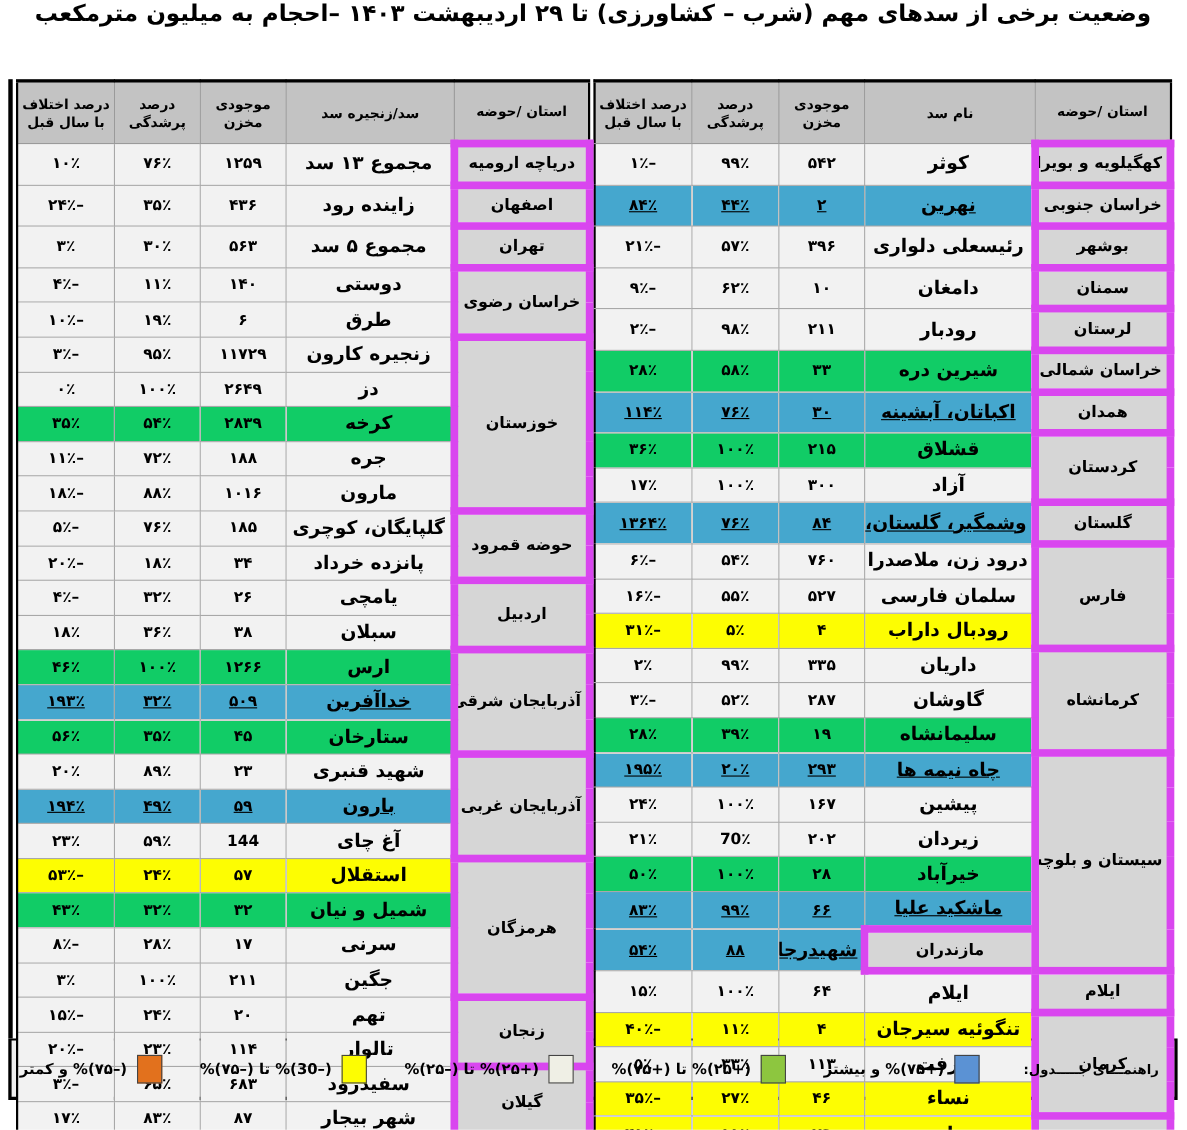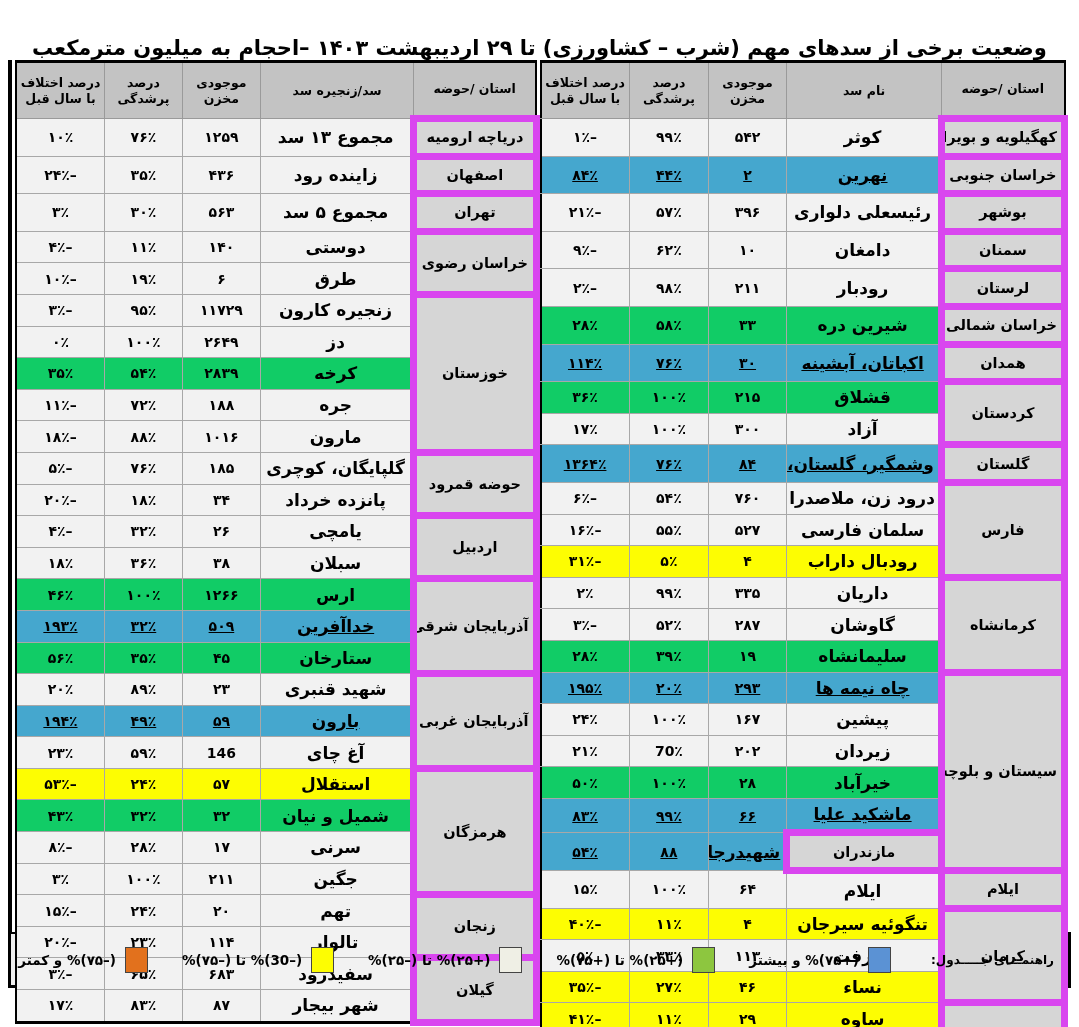--- a/index.html
+++ b/index.html
@@ -14,23 +14,23 @@
     overflow: hidden;
   }
   .page {
     position: relative;
     width: 1079px;
     height: 1027px;
     background: #ffffff;
     box-sizing: border-box;
   }
   .title-bar {
-    height: 60px;
+    height: 72px;
     display: flex;
-    align-items: flex-end;
+    align-items: flex-start;
     justify-content: center;
     padding: 0 20px;
     box-sizing: border-box;
   }
   .title-text {
     font-size: 21px;
     font-weight: bold;
     color: #000000;
     text-align: center;
     letter-spacing: -0.2px;
@@ -515,21 +515,21 @@
               <td class="hl-beige">۲۰٪</td>
             </tr>
             <tr>
               <td class="name hl-blue">بارون</td>
               <td class="hl-blue">۵۹</td>
               <td class="hl-blue">۴۹٪</td>
               <td class="hl-blue">۱۹۴٪</td>
             </tr>
             <tr>
               <td class="name hl-beige">آغ چای</td>
-              <td class="hl-beige">146</td>
+              <td class="hl-beige">144</td>
               <td class="hl-beige">۵۹٪</td>
               <td class="hl-beige">۲۳٪</td>
             </tr>
             <tr>
               <td class="prov" rowspan="4">هرمزگان</td>
               <td class="name hl-yellow">استقلال</td>
               <td class="hl-yellow">۵۷</td>
               <td class="hl-yellow">۲۴٪</td>
               <td class="hl-yellow">–۵۳٪</td>
             </tr>

